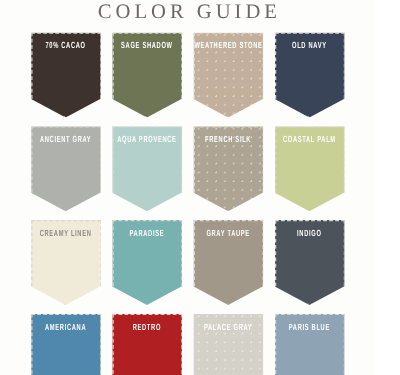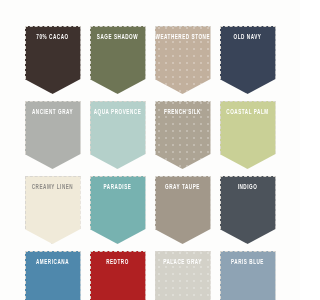--- a/index.html
+++ b/index.html
@@ -79,20 +79,21 @@
     white-space: nowrap;
     transform: scaleY(1.55);
     transform-origin: top center;
   }
 </style>
 </head>
 <body>
 
 <div id="page" style="background: rgb(253, 253, 252);">
 
+  <h1 id="title" style="color: rgb(107, 103, 100);">COLOR GUIDE</h1>
 
   <div id="grid">
       <div class="cell">
         <div class="swatch" style="background-color: rgb(62, 50, 46); border-color: rgb(217, 214, 208);">
           <span class="label" style="color: rgb(255, 255, 255);">70% CACAO</span>
         </div>
       </div>
       <div class="cell">
         <div class="swatch" style="background-color: rgb(110, 117, 85); border-color: rgb(217, 214, 208);">
           <span class="label" style="color: rgb(255, 255, 255);">SAGE SHADOW</span>

